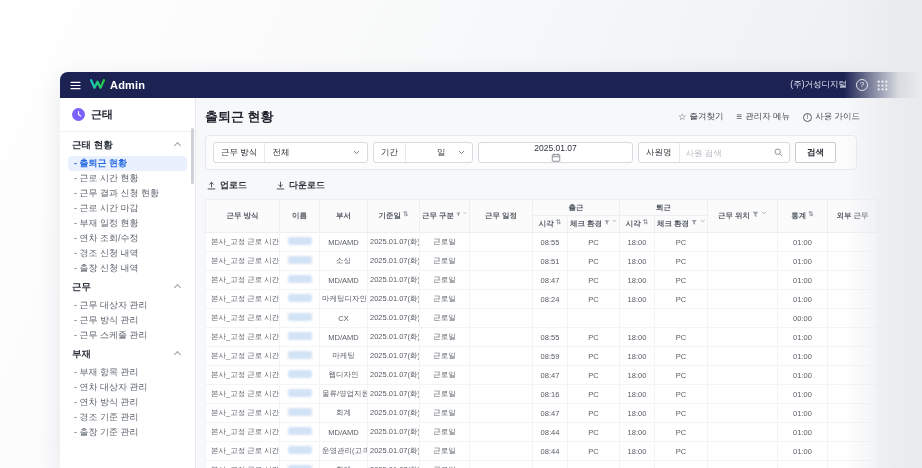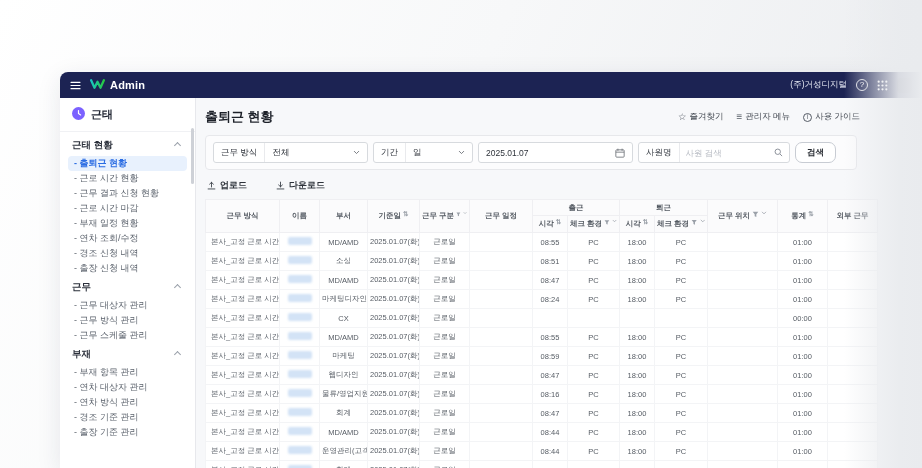--- a/index.html
+++ b/index.html
@@ -24,21 +24,21 @@
   .help { width:12px; height:12px; border:1px solid rgba(255,255,255,.85); border-radius:50%;
           font-size:8px; line-height:1; display:flex; align-items:center; justify-content:center; cursor:pointer; }
   .grid-icon { display:flex; cursor:pointer; }
   .avatar { width:15px; height:15px; border-radius:4px; background:#0d1338; cursor:pointer; }
 
   
   .app-body { flex:1; display:flex; min-height:0; }
 
   
   .sidebar { flex:0 0 136px; width:136px; background:#fff; border-right:1px solid #e7e8ec; position:relative; }
-  .module { display:flex; gap:6px; padding:9px 12px; border-bottom:1px solid #f0f1f4;
+  .module { display:flex; align-items:center; gap:6px; padding:9px 12px; border-bottom:1px solid #f0f1f4;
             font-size:11px; font-weight:700; color:#1e2330; cursor:pointer; }
   .sections { padding:2px 8px; }
   .sec-h { display:flex; align-items:center; justify-content:space-between; font-size:9.5px; font-weight:700;
            color:#2a2f3a; padding:5px 4px 4px; cursor:pointer; }
   .chev-up { width:5px; height:5px; border-left:1.2px solid #9aa0aa; border-top:1.2px solid #9aa0aa;
              transform:rotate(45deg); margin-right:3px; }
   .s-item { font-size:9px; line-height:1; color:#5d646e; padding:3px 6px; border-radius:4px; cursor:pointer;
             white-space:nowrap; overflow:hidden; }
   .s-item::before { content:"- "; }
   .s-item.active { background:#e8f1fd; color:#2b6de3; font-weight:600; }
@@ -56,26 +56,26 @@
               display:flex; align-items:center; justify-content:center; color:#565c66; }
 
   
   .filter-card { width:652px; background:#fcfcfd; border:1px solid #e7e8eb; border-radius:4px;
                  padding:6px 7px; display:flex; gap:5px; align-items:center; }
   .f-box { height:21px; background:#fff; border:1px solid #d7dade; border-radius:3px; display:flex;
            align-items:center; font-size:8.5px; color:#2e333b; overflow:hidden; }
   .f-label { padding:0 7px; border-right:1px solid #e9eaed; height:100%; display:flex; align-items:center;
              color:#30353d; flex:0 0 auto; }
   .f-val { padding:0 7px; flex:1; display:flex; align-items:center; justify-content:space-between; min-width:0; }
-  .w155 { width:155px; } .w100 { width:100px; } .w166 { width:152px;justify-content:flex-end; }
-  .f-date { width:155px; justify-content:space-between; padding:0 7px; cursor:pointer; }
+  .w155 { width:155px; } .w100 { width:100px;gap:24px; } .w166 { width:152px;justify-content:flex-end; }
+  .f-date { width:155px; justify-content:space-between; padding:0 7px; cursor:pointer;flex-direction:column; }
   .f-search input { border:none; outline:none; flex:1; min-width:0; font-size:8.5px; color:#333; background:transparent; padding:0 6px; }
   .f-search input::placeholder { color:#b6bac2; }
   .f-search { padding-right:6px; }
-  .search-btn { height:21px; padding:0 11px; background:#fff; border:1px solid #c8ccd3; border-radius:7px;
+  .search-btn { height:21px; padding:0 11px; background:#fff; border:1px solid #c8ccd3; border-radius:2px;
                 font-size:8.5px; font-weight:700; color:#23272e; cursor:pointer; }
 
   
   .io-row { display:flex; align-items:flex-start; gap:29px; margin:9px 2px 7px; }
   .io-item { display:flex; align-items:center; gap:4px; font-size:9px; font-weight:600; color:#2e333b; cursor:pointer; }
 
   
   .tbl { width:672px; border-collapse:collapse; table-layout:fixed; background:#fff; }
   .tbl th { background:#fbfbfc; font-weight:600; font-size:7.5px; color:#555b63; border:1px solid #efeff2;
             padding:3px 2px; white-space:nowrap; overflow:hidden; }

